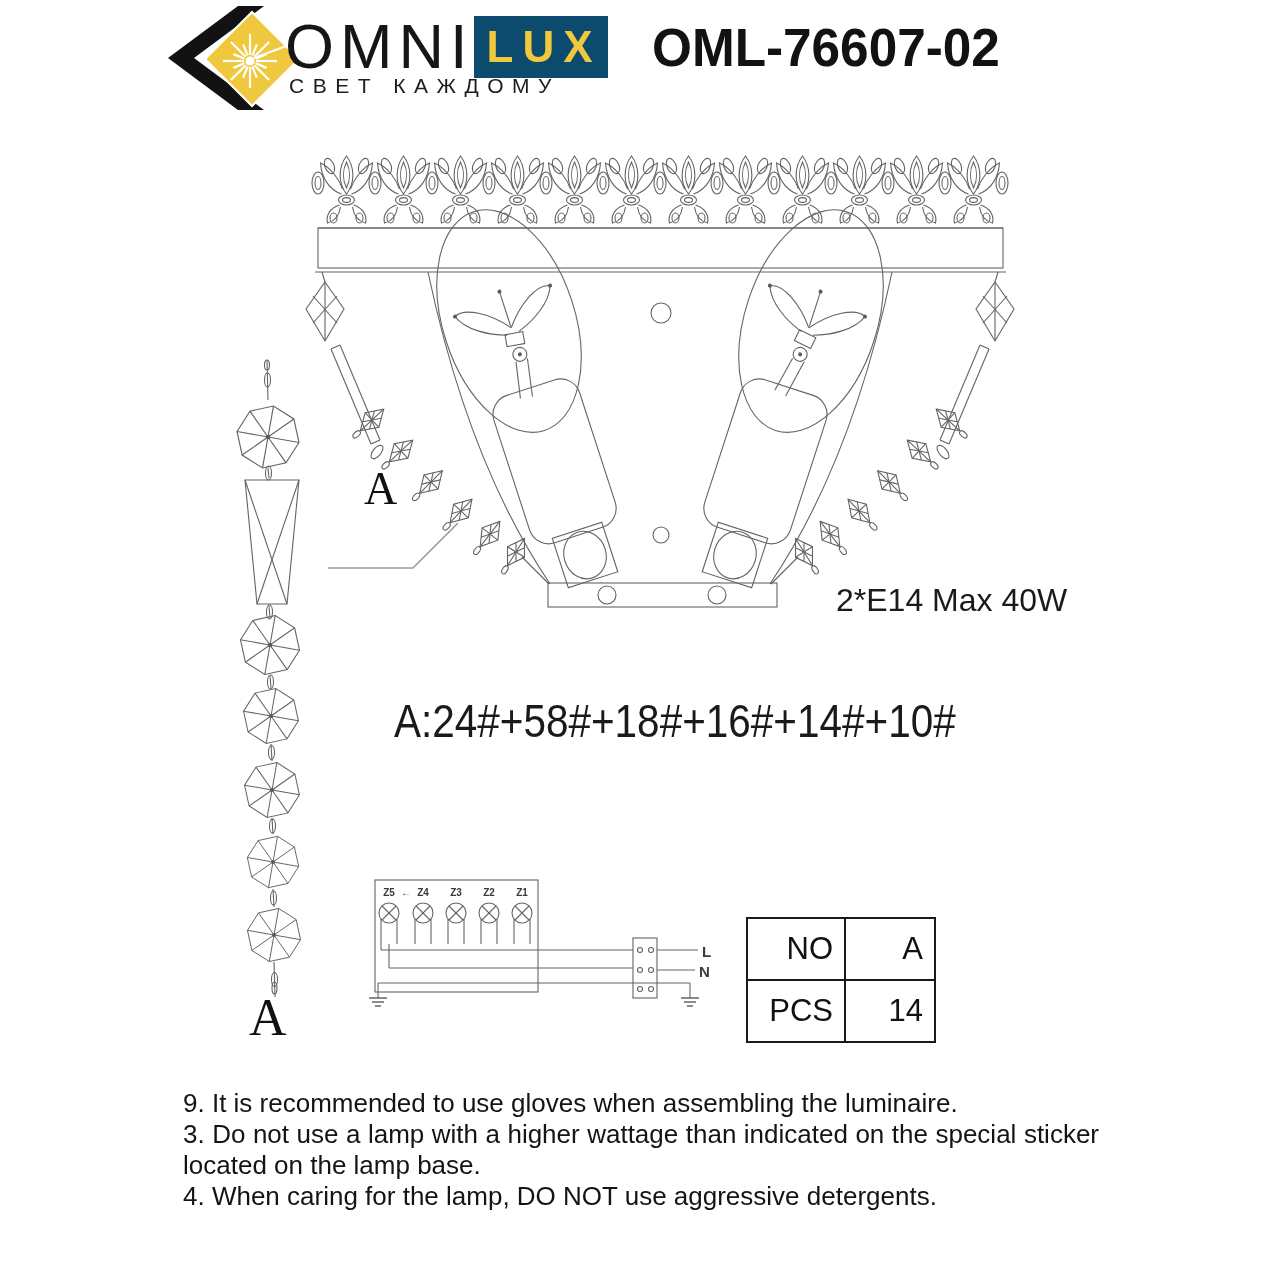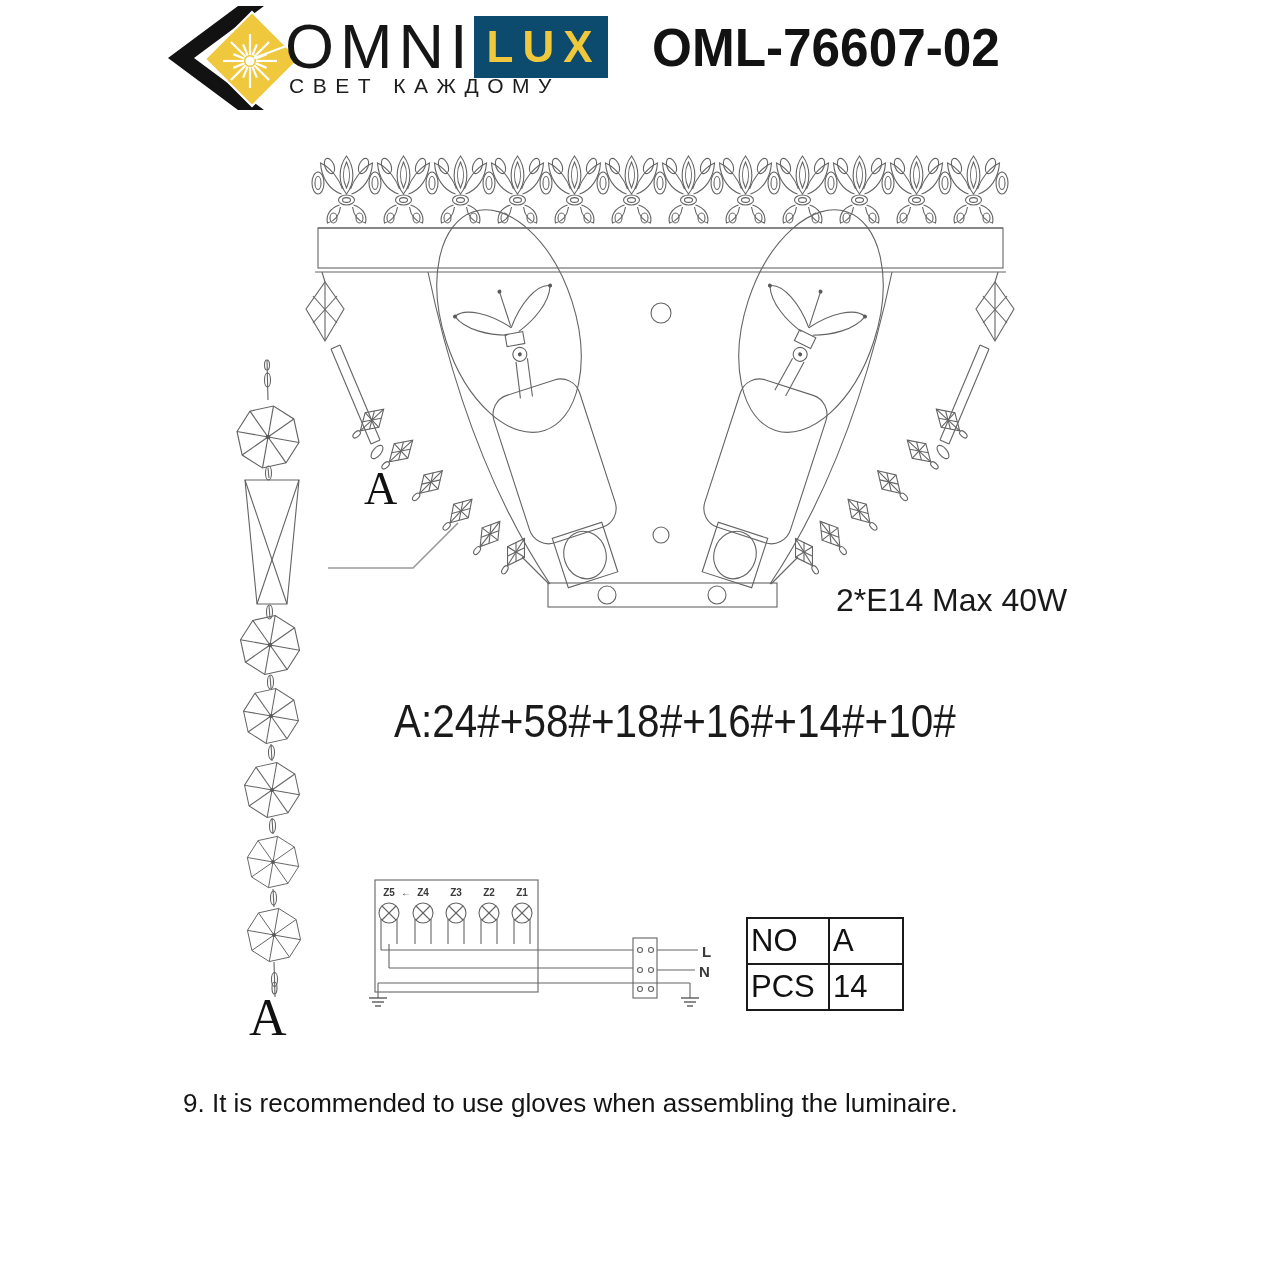--- a/index.html
+++ b/index.html
@@ -15,22 +15,22 @@
   .model{left:652px;top:16px;font-size:54px;font-weight:700;color:#121212;transform:scaleX(.95);
          transform-origin:left top;white-space:nowrap;}
   
   .spec{left:836px;top:582px;font-size:32px;color:#1a1a1a;white-space:nowrap;}
   .formula{left:394px;top:694px;font-size:46px;color:#1a1a1a;transform:scaleX(.88);
            transform-origin:left top;white-space:nowrap;}
   .a-diagram{left:364px;top:462px;font-family:"Liberation Serif",serif;font-size:46px;color:#111;}
   .a-chain{left:249px;top:988px;font-family:"Liberation Serif",serif;font-size:52px;color:#111;}
   
   table.parts{left:746px;top:917px;position:absolute;border-collapse:collapse;}
-  table.parts td{border:2.5px solid #1a1a1a;text-align:left;vertical-align:middle;
-                 font-size:31px;color:#111;padding:3px;}
+  table.parts td{border:2.5px solid #1a1a1a;text-align:right;vertical-align:middle;
+                 font-size:31px;color:#111;padding:11px;}
   table.parts td.c1{width:74px;height:38px;}
   table.parts td.c2{width:66px;height:38px;}
   
   .instructions{left:183px;top:1088px;width:916px;text-align:justify;}
   .instructions p{margin:0;font-size:26px;line-height:31px;color:#141414;}
   
   svg#art{position:absolute;left:0;top:0;}
   .ln{stroke:#646464;fill:none;stroke-width:1.1;}
   .lnB{stroke:#4c4c4c;fill:none;stroke-width:1.3;}
   .dot{fill:#5a5a5a;stroke:none;}
@@ -335,14 +335,16 @@
     </tr>
     <tr>
       <td class="c1">PCS</td>
       <td class="c2">14</td>
     </tr>
   </tbody>
     </table>
 
   <div class="abs instructions">
     <p>9. It is recommended to use gloves when assembling the luminaire.</p>
+    <p>3. Do not use a lamp with a higher wattage than indicated on the special sticker located on the lamp base.</p>
+    <p>4. When caring for the lamp, DO NOT use aggressive detergents.</p>
   </div>
 </div>
 
 </body></html>

